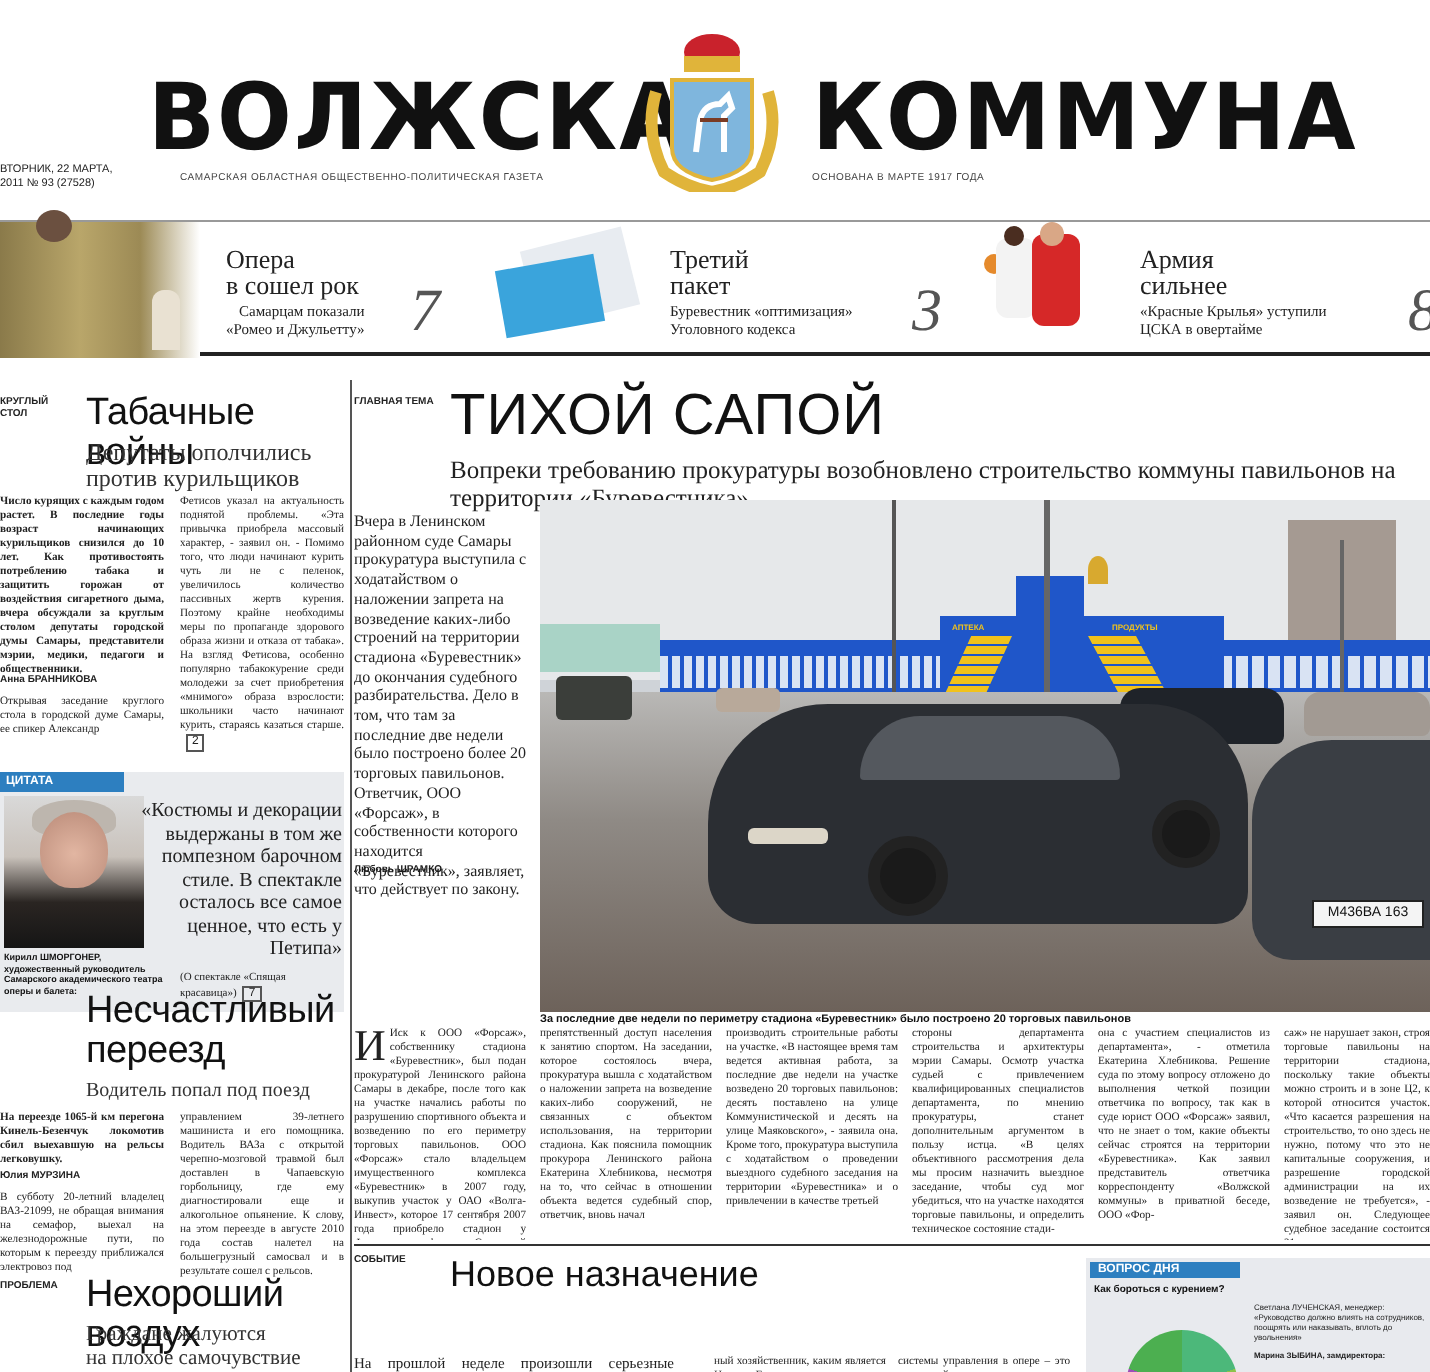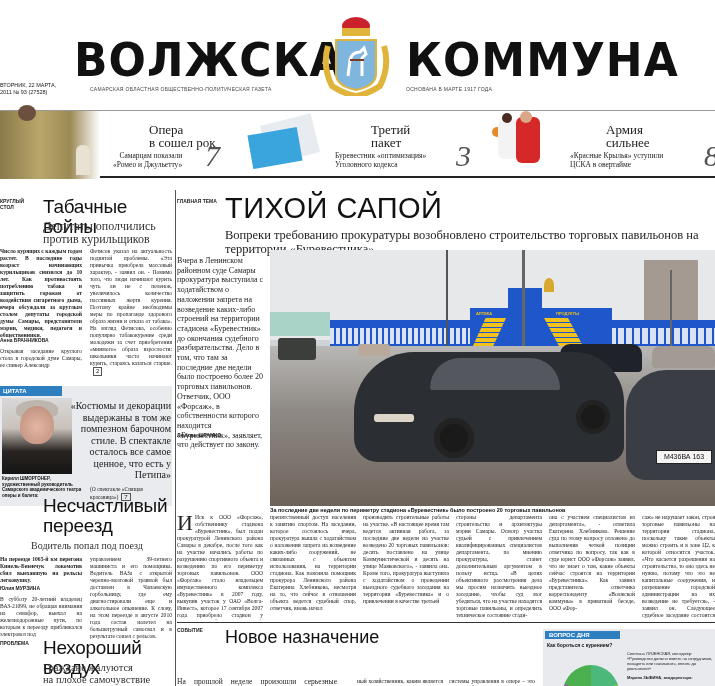--- a/index.html
+++ b/index.html
@@ -14,21 +14,21 @@
   .logo-right { left: 406px; }
   .logo-sub { position: absolute; font-family: "Liberation Sans", sans-serif; font-size: 5px; color: #444; letter-spacing: 0.3px; }
   .sub-left { left: 90px; top: 86px; }
   .sub-right { left: 406px; top: 86px; }
   .crest { position: absolute; left: 320px; top: 16px; width: 72px; height: 80px; }
 
   
   .teasers { position: absolute; left: 0; top: 110px; width: 715px; height: 68px; border-top: 1px solid #999; border-bottom: 2px solid #222; }
   .teaser { position: absolute; top: 0; height: 68px; }
   .teaser-img { position: absolute; }
-  .teaser-title { position: absolute; font-size: 13px; line-height: 13px; color: #222; margin-left: 36px; }
+  .teaser-title { position: absolute; font-size: 13px; line-height: 13px; color: #222; }
   .teaser-desc { position: absolute; font-size: 7.5px; line-height: 9px; color: #222; }
   .teaser-page { position: absolute; font-size: 30px; font-style: italic; color: #555; font-family: "Liberation Serif", serif; }
 
   
   .leftcol { position: absolute; left: 0; top: 190px; width: 176px; height: 496px; border-right: 1px solid #555; }
   .rubric { font-family: "Liberation Sans", sans-serif; font-size: 5px; font-weight: bold; text-transform: uppercase; color: #222; position: absolute; line-height: 6px; }
   .h-sans { position: absolute; font-family: "Liberation Sans", sans-serif; font-size: 19px; line-height: 20px; color: #111; letter-spacing: -0.3px; }
   .h-sub { position: absolute; font-size: 12px; line-height: 13px; color: #333; }
   .body-text { position: absolute; font-size: 5.6px; line-height: 7px; text-align: justify; color: #222; }
   .bold-lead { font-weight: bold; }
@@ -171,38 +171,38 @@
     <div class="quote-author">Кирилл ШМОРГОНЕР, художественный руководитель Самарского академического театра оперы и балета:</div>
     <div class="quote-src">
       <span>(О спектакле «Спящая красавица»)</span><span class="pgref">7</span>
     </div>
   </div>
 
   <div class="h-sans" style="left:43px;top:306px;">
     <div>Несчастливый</div>
       <div>переезд</div>
   </div>
-  <div class="h-sub" style="left:31px;top:349px;font-size:10px;text-align:right;">Водитель попал под поезд</div>
+  <div class="h-sub" style="left:43px;top:349px;font-size:10px;text-align:right;">Водитель попал под поезд</div>
   <div class="body-text bold-lead" style="left:0;top:366px;width:82px;">На переезде 1065-й км перегона Кинель-Безенчук локомотив сбил выехавшую на рельсы легковушку.</div>
   <div class="byline" style="left:0;top:395px;">Юлия МУРЗИНА</div>
   <div class="body-text" style="left:0;top:406px;width:82px;">В субботу 20-летний владелец ВАЗ-21099, не обращая внимания на семафор, выехал на железнодорожные пути, по которым к переезду приближался электровоз под</div>
   <div class="body-text" style="left:90px;top:366px;width:82px;">управлением 39-летнего машиниста и его помощника. Водитель ВАЗа с открытой черепно-мозговой травмой был доставлен в Чапаевскую горбольницу, где ему диагностировали еще и алкогольное опьянение. К слову, на этом переезде в августе 2010 года состав налетел на большегрузный самосвал и в результате сошел с рельсов.</div>
 
   <div class="rubric" style="left:0;top:450px;">ПРОБЛЕМА</div>
   <div class="h-sans" style="left:43px;top:448px;">Нехороший воздух</div>
   <div class="h-sub" style="left:43px;top:472px;font-size:10.5px;line-height:12px;">
     <div>Граждане жалуются</div>
       <div>на плохое самочувствие</div>
   </div>
 </div>
 
 <div class="main">
   <div class="rubric" style="left:0;top:8px;">ГЛАВНАЯ ТЕМА</div>
   <div class="main-title">ТИХОЙ САПОЙ</div>
-  <div class="main-deck">Вопреки требованию прокуратуры возобновлено строительство торговых павильонов на территории «Буревестника»</div>
+  <div class="main-deck">Вопреки требованию прокуратуры возобновлено строительство коммуны павильонов на территории «Буревестника»</div>
   <div class="lead">Вчера в Ленинском районном суде Самары прокуратура выступила с ходатайством о наложении запрета на возведение каких-либо строений на территории стадиона «Буревестник» до окончания судебного разбирательства. Дело в том, что там за последние две недели было построено более 20 торговых павильонов. Ответчик, ООО «Форсаж», в собственности которого находится «Буревестник», заявляет, что действует по закону.</div>
   <div class="lead-byline">Любовь ШРАМКО</div>
 
   <div class="photo">
 
     <div style="position:absolute;left:0;top:0;width:445px;height:90px;background:#e6e8ea;"></div>
 
     <div style="position:absolute;left:374px;top:10px;width:54px;height:64px;background:#a59a92;"></div>
 
     <div style="position:absolute;left:0;top:62px;width:60px;height:24px;background:#a9d3c6;"></div>

